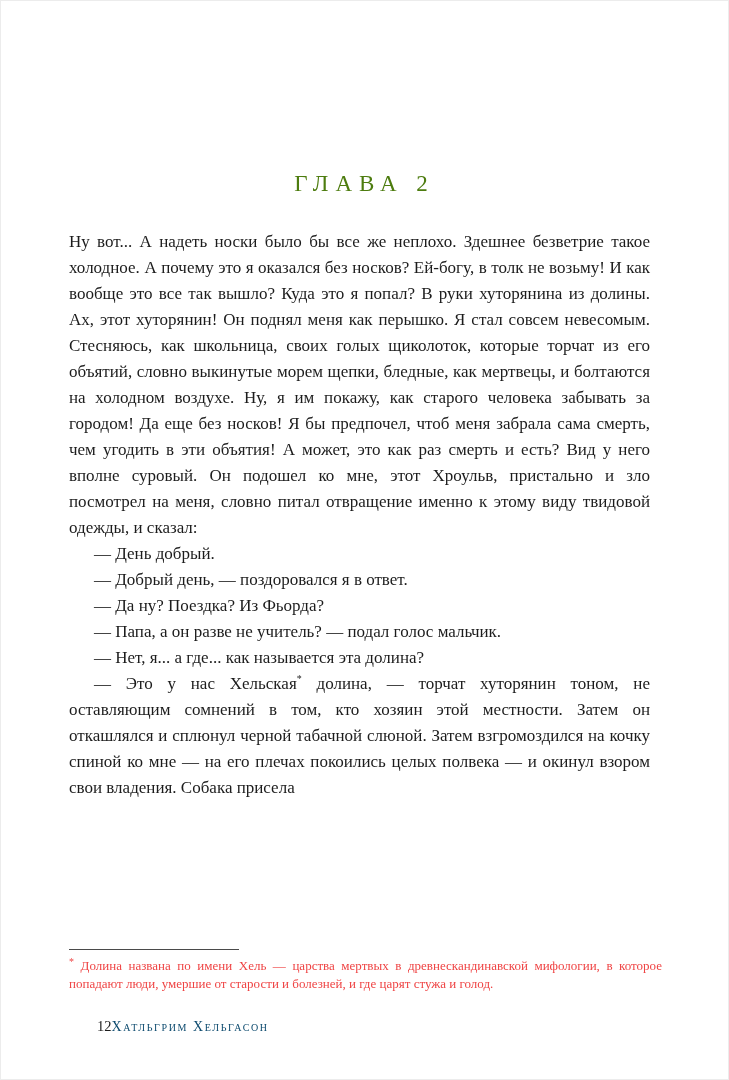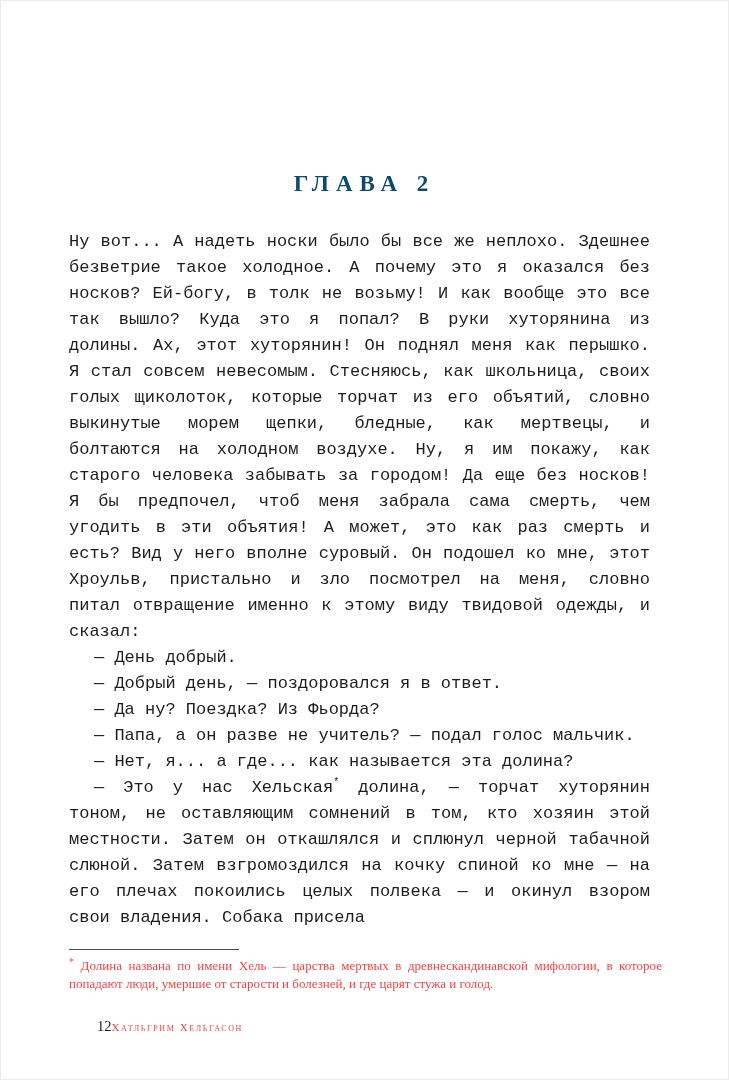--- a/index.html
+++ b/index.html
@@ -19,33 +19,32 @@
     overflow: hidden;
   }
   .chapter-title {
     position: absolute;
     top: 170px;
     left: 0;
     right: 0;
     margin: 0;
     text-align: center;
     font-size: 23px;
-    font-weight: 700;
+    font-weight: 400;
     letter-spacing: 7px;
-    color: #0c4a6e;
+    color: #4d7c0f;
   }
   .body-text {
     position: absolute;
     top: 228px;
     left: 68px;
     right: 78px;
     font-size: 17px;
     line-height: 26px;
     text-align: justify;
-    font-family: Liberation Mono, monospace;
   }
   .body-text p {
     margin: 0;
     padding: 0;
   }
   .para-dialogue {
     text-indent: 25px;
   }
   .fn-marker {
     font-size: 10px;
@@ -76,24 +75,24 @@
     top: 1017px;
     left: 96px;
     display: flex;
     align-items: baseline;
   }
   .page-number {
     font-size: 14.5px;
     color: #1c1c1c;
   }
   .author {
-    font-size: 11px;
+    font-size: 14px;
     letter-spacing: 1.6px;
     font-variant: small-caps;
-    color: #ef4444;
+    color: #0c4a6e;
   }
 </style>
 </head>
 <body>
 
 <div class="page">
 
   <h1 class="chapter-title">ГЛАВА 2</h1>
 
   <div class="body-text">

